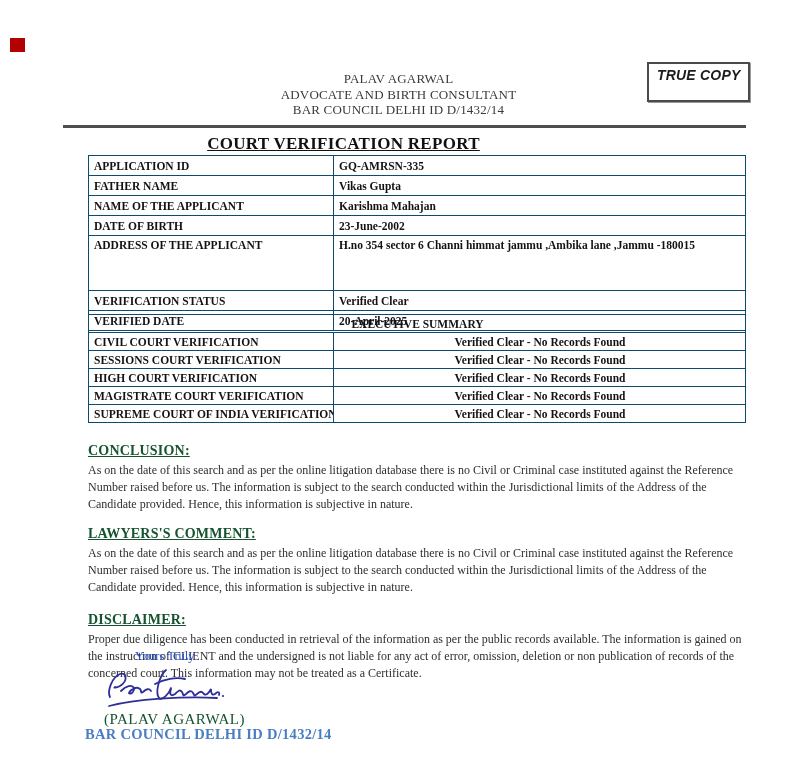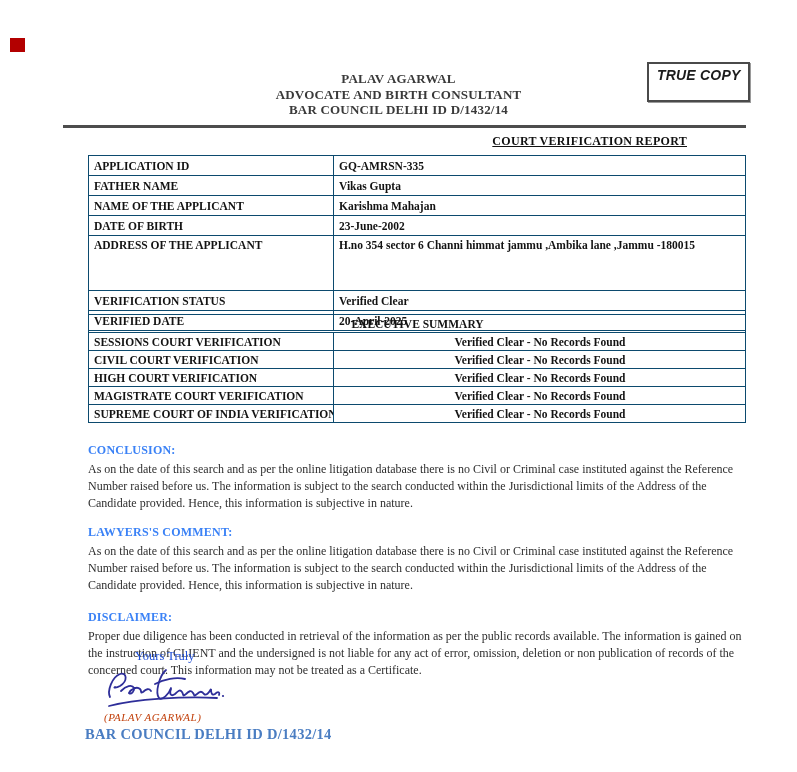--- a/index.html
+++ b/index.html
@@ -10,40 +10,40 @@
     font-family:"Liberation Serif", serif;
     overflow:hidden;
   }
   .red-marker{
     position:absolute;left:10px;top:38px;
     width:15px;height:14px;
   }
   .header-block{
     position:absolute;top:71px;left:0;width:797px;
     text-align:center;color:#3a3a3a;
-    font-weight:bold;font-size:13px;line-height:15.5px;
+    font-weight:normal;font-size:13px;line-height:15.5px;
     letter-spacing:0.2px;
   }
   .stamp{
     position:absolute;left:647px;top:62px;
     border:2px solid #4a4a4a;
     box-shadow:1px 1px 0 #9a9a9a;
     background:#ffffff;
     padding:3px 8px 17px 8px;
     font-family:"Liberation Sans", sans-serif;
     font-style:italic;font-weight:bold;font-size:14px;
     color:#1c1c1c;letter-spacing:0.2px;
   }
   .rule{
     position:absolute;left:63px;top:125px;width:683px;height:3px;
     background:#4d4d4d;
   }
   .title{
     position:absolute;top:134px;left:0;width:687px;
-    text-align:right;font-weight:bold;font-size:12px;color:#111;
+    text-align:center;font-weight:bold;font-size:17px;color:#111;
     text-decoration:underline;letter-spacing:0.3px;
   }
   table.doc{
     position:absolute;left:88px;width:657px;
     border-collapse:collapse;table-layout:fixed;
     font-size:11.5px;font-weight:bold;color:#131313;
   }
   table.doc td{
     border:1px solid #0c4a6e;
     padding:0 4px 0 5px;
@@ -57,33 +57,33 @@
   col.c-value{width:412px;}
   table.summary{top:314px;}
   table.summary tr{height:18px;}
   table.summary td.center, table.summary td.head{text-align:center;}
   .sections{
     position:absolute;left:63px;top:443px;width:684px;
     color:#2e2e2e;font-size:12px;
   }
   .sections .sec{margin:0 0 13px 25px;}
   .sec-heading{
-    font-weight:bold;color:#3b82f6;font-size:12px;
-    margin-bottom:3px;letter-spacing:0.2px;
+    font-weight:bold;color:#14532d;font-size:14px;
+    text-decoration:underline;margin-bottom:3px;letter-spacing:0.2px;
   }
   .sec-body{line-height:17px;text-align:left;}
   .sec.disclaimer{margin-top:16px;}
   .closing{
     position:absolute;left:135px;top:649px;
     font-size:12.5px;color:#1d4ed8;
   }
   .signature{position:absolute;left:103px;top:663px;}
   .signatory{
     position:absolute;left:104px;top:711px;
-    font-size:11px;color:#c2410c;letter-spacing:0.5px;font-style:italic;
+    font-size:15px;color:#14532d;letter-spacing:0.5px;
   }
   .footer-barid{
     position:absolute;left:85px;top:726px;
     font-weight:bold;font-size:14.5px;letter-spacing:0.3px;
   }
 </style>
 </head>
 <body>
 
 <div class="page">
@@ -142,25 +142,25 @@
   <table class="doc summary">
     <colgroup>
         <col class="c-label">
         <col class="c-value">
       </colgroup>
     <tbody>
       <tr>
         <td class="head" colspan="2">EXECUTIVE SUMMARY</td>
       </tr>
       <tr>
+        <td>CIVIL COURT VERIFICATION</td>
+        <td class="center">Verified Clear - No Records Found</td>
+      </tr>
+      <tr>
         <td>SESSIONS COURT VERIFICATION</td>
-        <td class="center">Verified Clear - No Records Found</td>
-      </tr>
-      <tr>
-        <td>CIVIL COURT VERIFICATION</td>
         <td class="center">Verified Clear - No Records Found</td>
       </tr>
       <tr>
         <td>HIGH COURT VERIFICATION</td>
         <td class="center">Verified Clear - No Records Found</td>
       </tr>
       <tr>
         <td>MAGISTRATE COURT VERIFICATION</td>
         <td class="center">Verified Clear - No Records Found</td>
       </tr>

